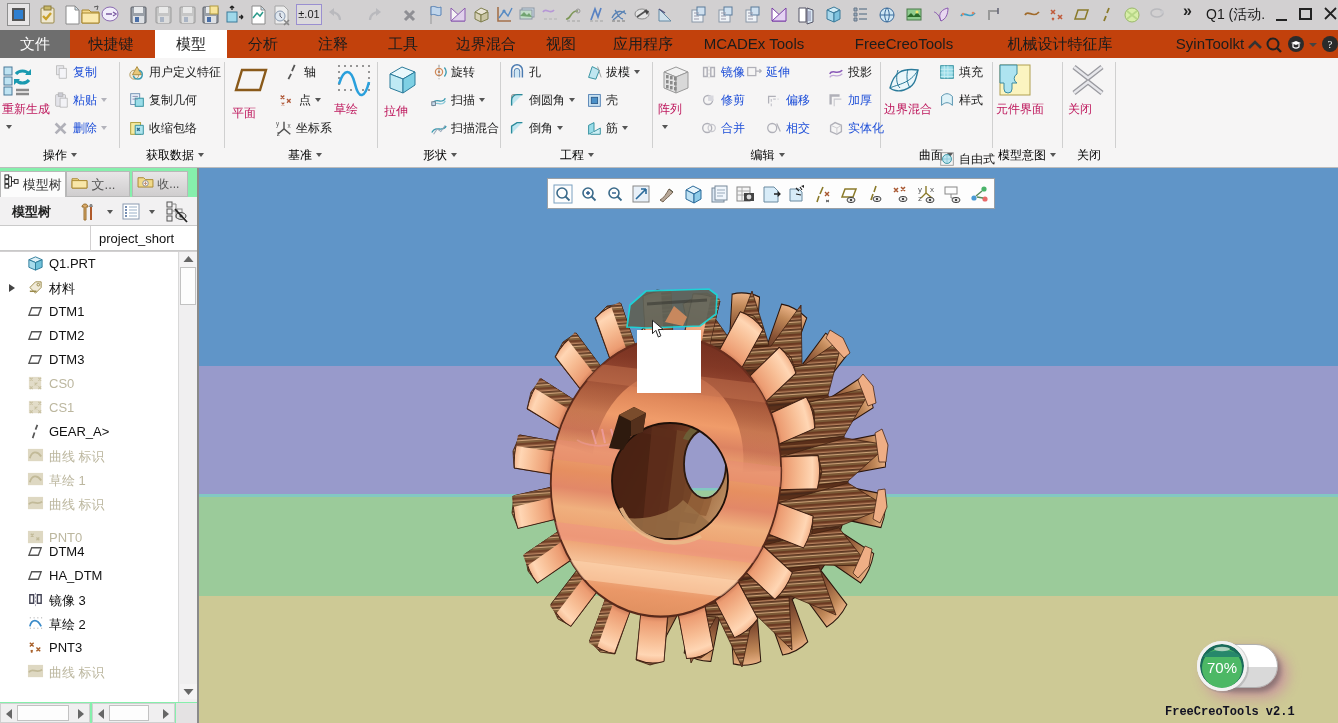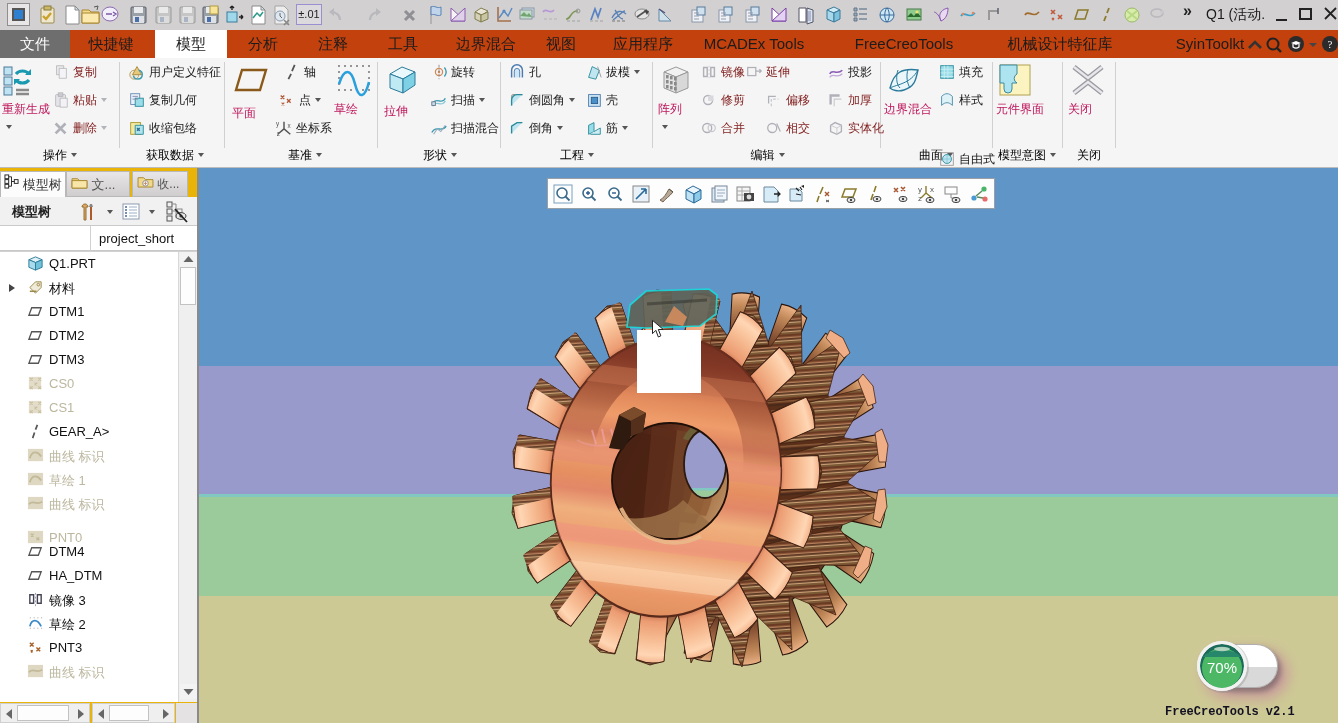--- a/index.html
+++ b/index.html
@@ -3,21 +3,21 @@
 <style>
 *{margin:0;padding:0;box-sizing:border-box;}
 html,body{width:1338px;height:723px;overflow:hidden;font-family:"Liberation Sans",sans-serif;background:#fff;}
 .ab{position:absolute;}
 .tab{position:absolute;top:0;height:28px;line-height:28px;font-size:15px;color:#1c1c1c;text-align:center;}
 .gsep{position:absolute;top:4px;height:86px;width:1px;background:#d0d0d0;}
 .glabel{position:absolute;top:89px;height:18px;font-size:12px;color:#000000;text-align:center;white-space:nowrap;}
 .bigbtn{position:absolute;text-align:left;font-size:12px;color:#be185d;white-space:nowrap;}
 .srow{position:absolute;height:20px;font-size:12px;color:#1a1a1a;white-space:nowrap;}
 .srow svg{vertical-align:-5px;margin-right:3px;}
-.gray{color:#7f1d1d;}
+.gray{color:#1d4ed8;}
 .dn{display:inline-block;width:0;height:0;border-left:3.5px solid transparent;border-right:3.5px solid transparent;border-top:4px solid #555;vertical-align:2px;margin-left:4px;}
 .dng{border-top-color:#b3b3bb;}
 .ptab{position:absolute;top:3px;height:26px;font-size:13px;color:#333;}
 .trow{position:absolute;left:0;width:200px;height:24px;font-size:13px;color:#111;}
 .trow svg{position:absolute;left:27px;top:3px;}
 .trow .tt{position:absolute;left:49px;top:4px;text-align:right;}
 .trow.gy .tt{color:#bcb79f;}
 </style></head>
 <body>
 <div class="ab" style="left:0;top:0;width:1338px;height:30px;background:#d2d0d1;">
@@ -454,21 +454,21 @@
       </svg>自由式</div>
     <div class="bigbtn" style="left:996px;top:4px;width:62px;"><svg width="38" height="36" viewBox="0 0 38 36">
         <rect x="4" y="3" width="30" height="30" fill="#fbf4c0" stroke="#b0a050"></rect>
         <path d="M4 3h17v9a5 5 0 0 0 0 9h-5v6a4 4 0 0 1-8 0v-6H4z" fill="#aee4f0" stroke="#3a8aa0"></path>
       </svg><div>元件界面</div></div>
     <div class="bigbtn" style="left:1068px;top:4px;width:42px;"><svg width="40" height="36" viewBox="0 0 40 36">
         <path d="M6 5l14 11L34 5M6 31l14-11 14 11" stroke="#9a9aa0" stroke-width="5" fill="none"></path>
         <path d="M6 5l14 11L34 5M6 31l14-11 14 11" stroke="#e8e8ec" stroke-width="2.4" fill="none"></path>
       </svg><div>关闭</div></div>
   </div>
-<div class="ab" style="left:0;top:168px;width:197px;height:555px;background:#eab308;">
+<div class="ab" style="left:0;top:168px;width:197px;height:555px;background:#86efac;">
     <div class="ptab" style="left:0;width:66px;background:#fcfcfc;border:1px solid #b8b8b8;border-bottom:none;padding-left:3px;line-height:25px;"><svg width="15" height="15" viewBox="0 0 16 16">
         <rect x="1" y="1" width="4" height="4" fill="none" stroke="#222"></rect>
         <rect x="1" y="6" width="4" height="4" fill="none" stroke="#222"></rect>
         <rect x="1" y="11" width="4" height="4" fill="none" stroke="#222"></rect>
         <path d="M5 3h3v10h-3M8 8h3" stroke="#222" fill="none"></path>
         <rect x="11" y="6" width="4" height="4" fill="none" stroke="#222"></rect>
       </svg> <b style="font-weight:normal;">模型树</b></div>
     <div class="ptab" style="left:66px;width:64px;background:linear-gradient(#e8e6e7,#cfcdce);border:1px solid #b8b8b8;padding-left:4px;line-height:25px;color:#555;"><svg width="17" height="14" viewBox="0 0 18 15">
         <path d="M1 4h6l2 2h8v8H1z" fill="#f0d98a" stroke="#a8872f"></path>
         <path d="M1 6h16v8H1z" fill="#f8e6a8" stroke="#a8872f"></path>

